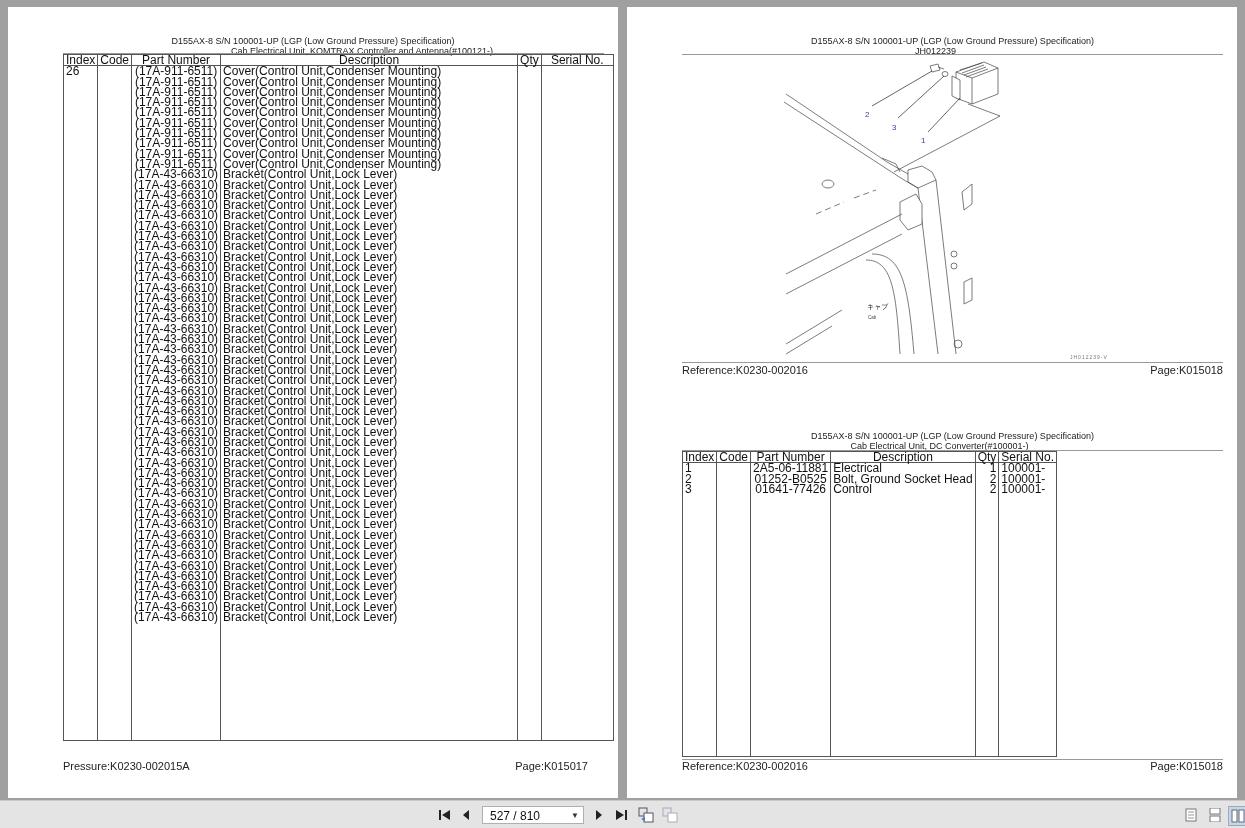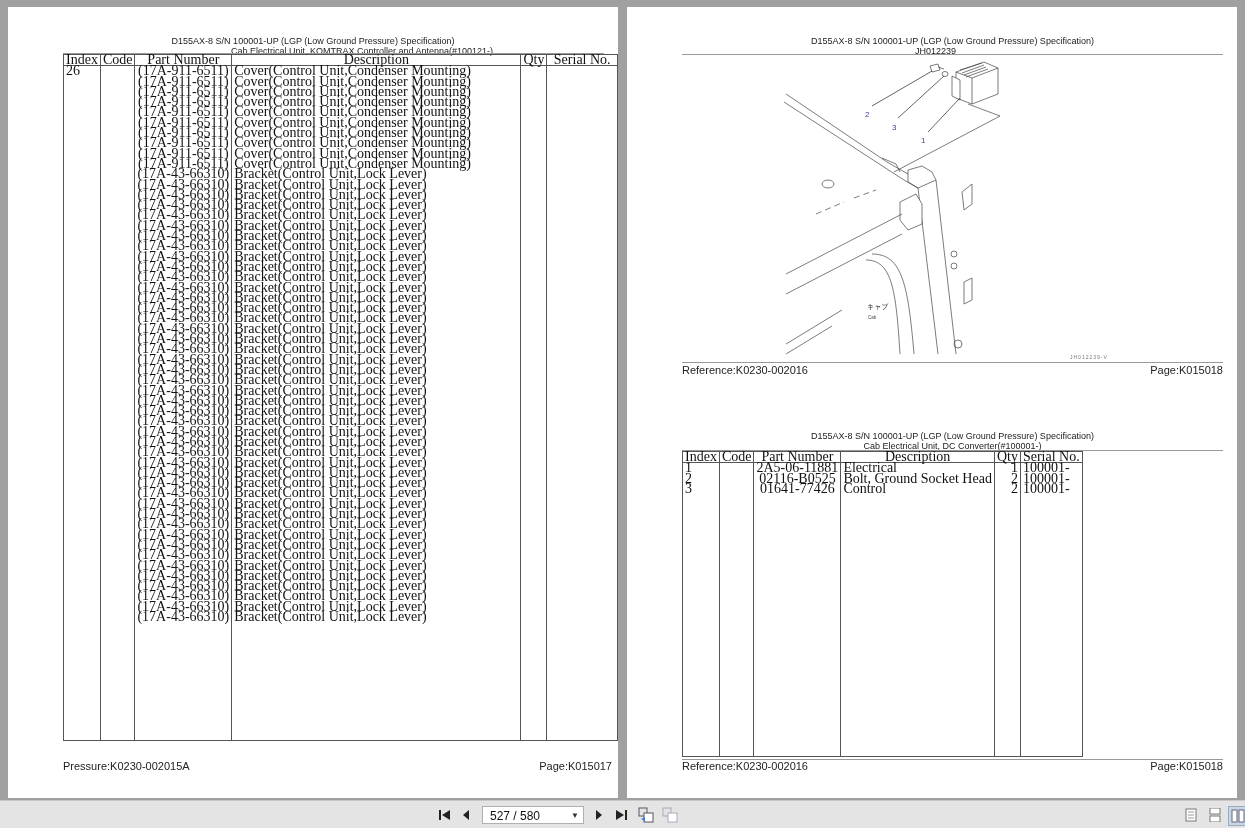--- a/index.html
+++ b/index.html
@@ -3,21 +3,21 @@
 <meta charset="utf-8">
 <style>
   html, body { margin:0; padding:0; }
   body { width:1245px; height:828px; background:#a0a0a0; position:relative; overflow:hidden; font-family:"Liberation Sans", sans-serif; color:#111; }
   .page { position:absolute; background:#fff; }
   #page-left { left:8px; top:7px; width:610px; height:791px; }
   #page-right { left:627px; top:7px; width:610px; height:791px; }
   .hdr { position:absolute; text-align:center; font-size:9px; line-height:10px; color:#222; }
   .hline { position:absolute; height:1px; background:#999; }
   .foot { position:absolute; font-size:11px; color:#222; }
-  table.parts { position:absolute; border-collapse:collapse; font-size:14px; line-height:10.3px;font-family:Liberation Serif, serif; }
+  table.parts { position:absolute; border-collapse:collapse; font-size:12px; line-height:10.3px; }
   table.parts th { font-weight:normal; border:1px solid #555; padding:0 2px; height:10px; white-space:nowrap; }
   table.parts td { border-left:1px solid #555; border-right:1px solid #555; padding:0 2px; white-space:nowrap; vertical-align:top; }
   table.parts tr.filler td { border-bottom:1px solid #555; }
   .c-index { text-align:left; }
   .c-pn { text-align:center; }
   .c-qty { text-align:right; }
   .diagram { position:absolute; left:55px; top:47px; width:541px; height:308px; }
   .toolbar { position:absolute; left:0; top:800px; width:1245px; height:28px; background:#e4e4e4; border-top:1px solid #c8c8c8; }
   .tb-btn { position:absolute; top:5px; width:18px; height:18px; display:flex; align-items:center; justify-content:center; cursor:pointer; }
   .page-box { position:absolute; left:482px; top:5px; width:102px; height:18px; background:#fff; border:1px solid #b0b0b0; font-size:12px; line-height:18px; padding-left:7px; box-sizing:border-box; color:#111; }
@@ -478,21 +478,21 @@
           <td style="height: 118px;"></td>
           <td style="height: 118px;"></td>
           <td style="height: 118px;"></td>
           <td style="height: 118px;"></td>
           <td style="height: 118px;"></td>
           <td style="height: 118px;"></td>
         </tr>
       </tbody>
   </table>
   <div class="foot" style="left:55px;top:753px;">Pressure:K0230-002015A</div>
-  <div class="foot" style="right:6px;top:753px;text-align:center;">Page:K015017</div>
+  <div class="foot" style="right:30px;top:753px;text-align:center;">Page:K015017</div>
 </div>
 
 <div class="page" id="page-right">
   <div class="hdr" style="left:55px;width:541px;top:29px;">D155AX-8 S/N 100001-UP (LGP (Low Ground Pressure) Specification)</div>
   <div class="hdr" style="left:38px;width:541px;top:39px;">JH012239</div>
   <div class="hline" style="left:55px;width:541px;top:47px;"></div>
 
   <div class="diagram">
     <svg width="541" height="308" viewBox="0 0 541 308" fill="none" stroke="#444" stroke-width="0.7">
 
@@ -545,21 +545,21 @@
       <text x="186" y="265" fill="#444" stroke="none" font-size="4.5" font-family="Liberation Sans, sans-serif">Cab</text>
       <text x="388" y="305" fill="#777" stroke="none" font-size="5" letter-spacing="1" font-family="Liberation Sans, sans-serif">JH012239-V</text>
     </svg>
   </div>
 
   <div class="hline" style="left:55px;width:541px;top:355px;"></div>
   <div class="foot" style="left:55px;top:357px;">Reference:K0230-002016</div>
   <div class="foot" style="right:14px;top:357px;">Page:K015018</div>
 
   <div class="hdr" style="left:55px;width:541px;top:424px;">D155AX-8 S/N 100001-UP (LGP (Low Ground Pressure) Specification)</div>
-  <div class="hdr" style="left:55px;width:541px;top:434px;">Cab Electrical Unit, DC Converter(#100001-)</div>
+  <div class="hdr" style="left:42px;width:541px;top:434px;">Cab Electrical Unit, DC Converter(#100001-)</div>
   <div class="hline" style="left:55px;width:541px;top:443px;"></div>
   <table class="parts" id="right-table" style="left:55px;top:444px;">
     <thead>
       <tr>
         <th style="width:26px">Index</th>
         <th style="width:26px">Code</th>
         <th style="width:61px">Part Number</th>
         <th style="width:113px">Description</th>
         <th style="width:16px">Qty</th>
         <th style="width:41px">Serial No.</th>
@@ -570,21 +570,21 @@
           <td class="c-index">1</td>
           <td></td>
           <td class="c-pn">2A5-06-11881</td>
           <td>Electrical</td>
           <td class="c-qty">1</td>
           <td>100001-</td>
         </tr>
         <tr>
           <td class="c-index">2</td>
           <td></td>
-          <td class="c-pn">02116-B0525</td>
+          <td class="c-pn">01252-B0525</td>
           <td>Bolt, Ground Socket Head</td>
           <td class="c-qty">2</td>
           <td>100001-</td>
         </tr>
         <tr>
           <td class="c-index">3</td>
           <td></td>
           <td class="c-pn">01641-77426</td>
           <td>Control</td>
           <td class="c-qty">2</td>
@@ -611,21 +611,21 @@
         <rect x="1" y="1" width="2" height="10" fill="#222"></rect>
         <path d="M12 1 L4 6 L12 11 Z" fill="#222"></path>
       </svg>
   </div>
   <div class="tb-btn" style="left:457px;">
     <svg width="10" height="12" viewBox="0 0 10 12">
         <path d="M8 1 L2 6 L8 11 Z" fill="#222"></path>
       </svg>
   </div>
   <div class="page-box">
-    <span>527 / 580</span>
+    <span>527 / 810</span>
     <span class="caret">▼</span>
   </div>
   <div class="tb-btn" style="left:590px;">
     <svg width="10" height="12" viewBox="0 0 10 12">
         <path d="M2 1 L8 6 L2 11 Z" fill="#222"></path>
       </svg>
   </div>
   <div class="tb-btn" style="left:612px;">
     <svg width="14" height="12" viewBox="0 0 14 12">
         <path d="M2 1 L10 6 L2 11 Z" fill="#222"></path>

